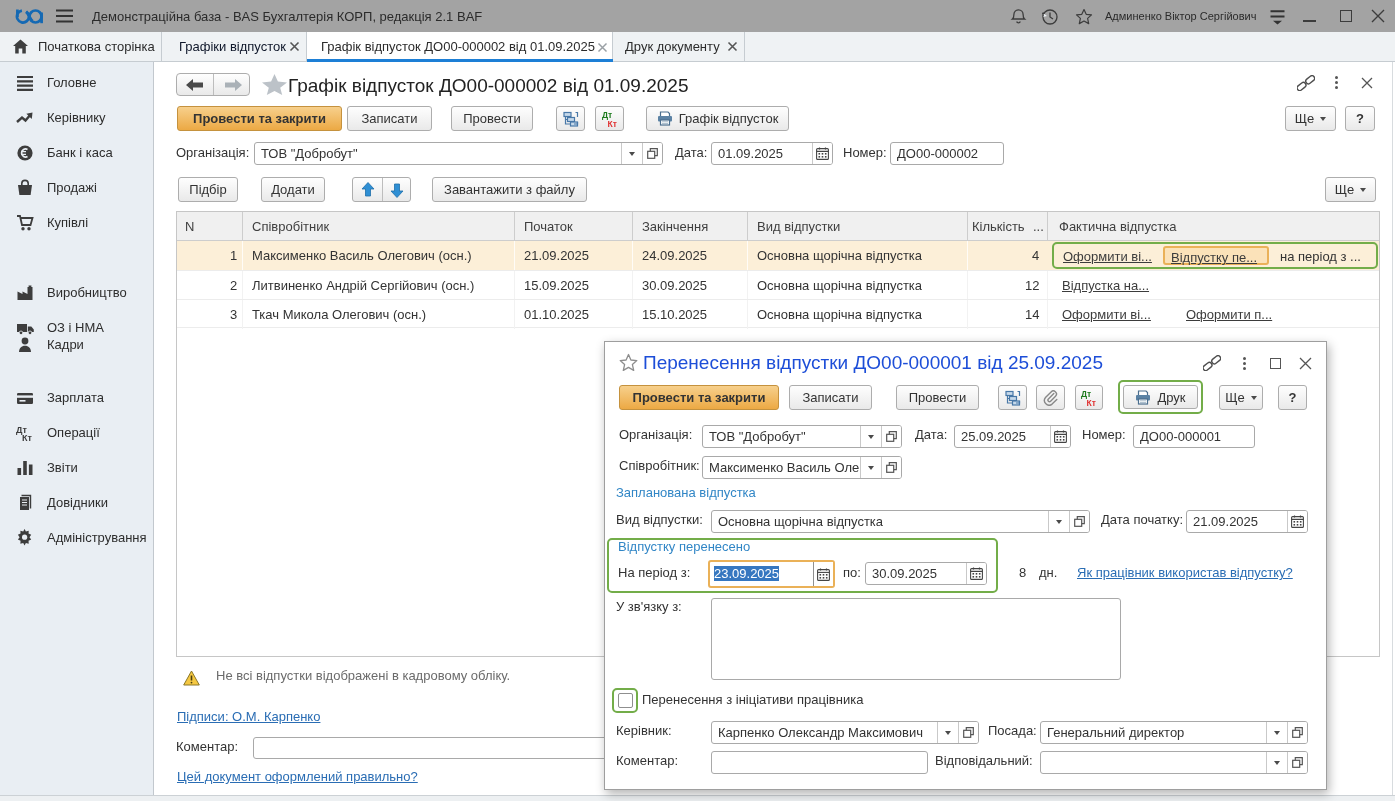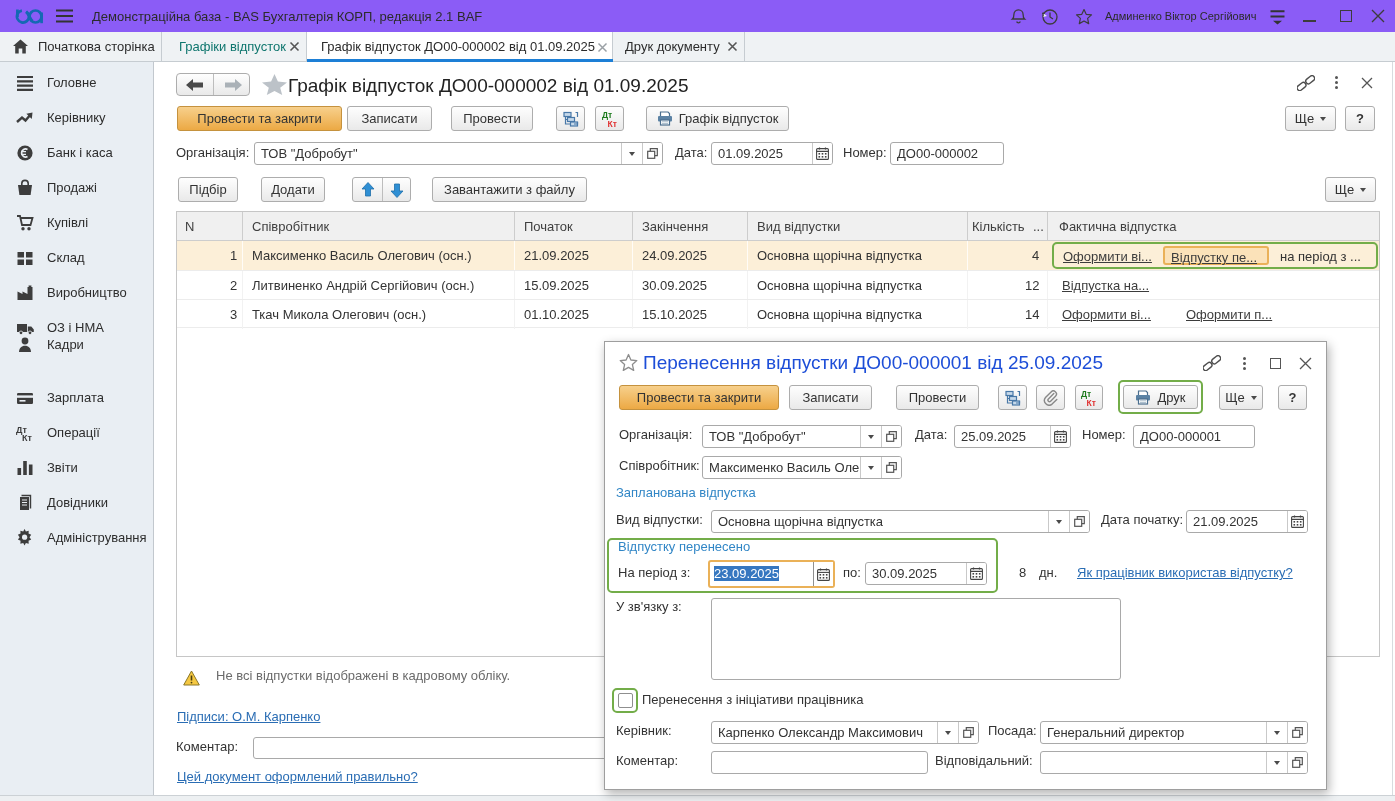--- a/index.html
+++ b/index.html
@@ -1,32 +1,32 @@
 <!DOCTYPE html>
 <html><head>
 <meta charset="utf-8">
 <style>
 *{margin:0;padding:0;box-sizing:border-box}
 html,body{width:1395px;height:801px;overflow:hidden}
 body{font-family:"Liberation Sans",sans-serif;font-size:13px;color:#333;position:relative;background:#fff}
 .ab{position:absolute}
 .lbl{position:absolute;font-size:13px;color:#333;white-space:nowrap;line-height:1}
 .btn{position:absolute;display:flex;align-items:center;justify-content:center;gap:6px;background:linear-gradient(#fefefe,#e9e9e9);border:1px solid #adadad;border-radius:3px;font-size:13px;color:#333;white-space:nowrap}
-.btn.pr{background:linear-gradient(#f7d08c,#eca944);border-color:#c5923e;font-weight:400}
+.btn.pr{background:linear-gradient(#f7d08c,#eca944);border-color:#c5923e;font-weight:700}
 .inp{position:absolute;background:#fff;border:1px solid #a9a9a9;border-radius:3px;font-size:13px;color:#333;display:flex;align-items:center;padding:0 6px;white-space:nowrap;overflow:hidden}
 .dd{position:absolute;right:0;top:0;bottom:0;width:20px;display:flex;align-items:center;justify-content:center;border-left:1px solid #c9c9c9;background:#fff}
 .tri{width:0;height:0;border:3.5px solid transparent;border-top:4.5px solid #4a4a4a;margin-top:4px}
 .cal{position:absolute;right:0;top:0;bottom:0;width:20px;display:flex;align-items:center;justify-content:center;border-left:1px solid #c9c9c9;background:#fff}
 .lk{position:absolute;color:#2a6db4;text-decoration:underline;font-size:13px;white-space:nowrap;line-height:1}
 .gb{position:absolute;border:2px solid #73ad49;border-radius:5px}
 </style>
 </head>
 <body>
 
-<div class="ab" style="left:0;top:0;width:1395px;height:32px;background:#8b5cf6">
+<div class="ab" style="left:0;top:0;width:1395px;height:32px;background:#a3a3a3">
   <svg class="ab" style="left:15px;top:7px" width="30" height="18" viewBox="0 0 30 18">
     <g fill="none" stroke="#1569b3" stroke-width="2.7">
     <path d="M2.4 2.5 V10"></path>
     <path d="M6.9 3.6 A 6 6 0 1 0 11.4 4.6"></path>
     <path d="M10.9 4.9 C 13.3 6.6 15.6 12.4 17.5 14.1"></path>
     <circle cx="20.5" cy="9.5" r="6"></circle>
     <path d="M26.6 5.5 V16.2"></path>
     </g>
   </svg>
   <svg class="ab" style="left:56px;top:9px" width="17" height="14" viewBox="0 0 17 14">
@@ -61,21 +61,21 @@
 </div>
 
 <div class="ab" style="left:0;top:32px;width:1395px;height:30px;background:#eff2f4;border-bottom:1px solid #c6ccd1">
   <div class="ab" style="left:0;top:0;width:162px;height:29px;border-right:1px solid #c6ccd1;background:#eff2f4">
     <svg class="ab" style="left:13px;top:7px" width="15" height="15" viewBox="0 0 15 15">
       <path d="M7.5 0.5 L15 7 H12.8 V14.5 H9.3 V9.5 H5.7 V14.5 H2.2 V7 H0 Z" fill="#3f3f3f"></path>
     </svg>
     <div class="lbl" style="left:38px;top:8px;color:#2c2c2c">Початкова сторінка</div>
   </div>
   <div class="ab" style="left:162px;top:0;width:145px;height:29px;border-right:1px solid #c6ccd1;background:#eff2f4">
-    <div class="lbl" style="left:17px;top:8px;color:#0f766e">Графіки відпусток</div>
+    <div class="lbl" style="left:17px;top:8px;color:#0f172a">Графіки відпусток</div>
     <svg class="ab" style="left:127px;top:9px" width="11" height="11" viewBox="0 0 11 11">
         <path d="M1.5 1.5 L9.5 9.5 M9.5 1.5 L1.5 9.5" stroke="#555" stroke-width="1.6"></path>
       </svg>
   </div>
   <div class="ab" style="left:307px;top:0;width:306px;height:30px;border-right:1px solid #c6ccd1;background:#fff">
     <div class="lbl" style="left:14px;top:8px;color:#2c2c2c">Графік відпусток ДО00-000002 від 01.09.2025</div>
     <svg class="ab" style="left:290px;top:10px" width="11" height="11" viewBox="0 0 11 11">
         <path d="M1.5 1.5 L9.5 9.5 M9.5 1.5 L1.5 9.5" stroke="#9aa0a5" stroke-width="1.5"></path>
       </svg>
     <div class="ab" style="left:0;bottom:0;width:306px;height:3px;background:#1d7fd6"></div>
@@ -118,26 +118,20 @@
       </svg>
       <span>Продажі</span>
     </div>
   <div class="si" style="top:143px">
       <svg width="18" height="18" viewBox="0 0 18 18">
         <path d="M1 2 h3 l2 9 h8.5 l2-7 H5" fill="none" stroke="#3d3d3d" stroke-width="1.8"></path>
         <circle cx="7" cy="14.8" r="1.7" fill="#3d3d3d"></circle>
         <circle cx="13" cy="14.8" r="1.7" fill="#3d3d3d"></circle>
       </svg>
       <span>Купівлі</span>
-    </div>
-  <div class="si" style="top:178px">
-      <svg width="18" height="18" viewBox="0 0 18 18">
-        <path d="M1.5 3 h6.5 v5.5 H1.5 Z M10 3 h6.5 v5.5 H10 Z M1.5 10.5 h6.5 V16 H1.5 Z M10 10.5 h6.5 V16 H10 Z" fill="#3d3d3d"></path>
-      </svg>
-      <span>Склад</span>
     </div>
   <div class="si" style="top:213px">
       <svg width="18" height="18" viewBox="0 0 18 18">
         <path d="M1.5 16 V7.5 L6.5 10 V7.5 L11.5 10 V3 h5 V16 Z" fill="#3d3d3d"></path>
         <path d="M12.5 1.5 h3 l-0.6 4 h-1.8 Z" fill="#3d3d3d"></path>
       </svg>
       <span>Виробництво</span>
     </div>
   <div class="si" style="top:248px">
       <svg width="19" height="18" viewBox="0 0 19 18">

